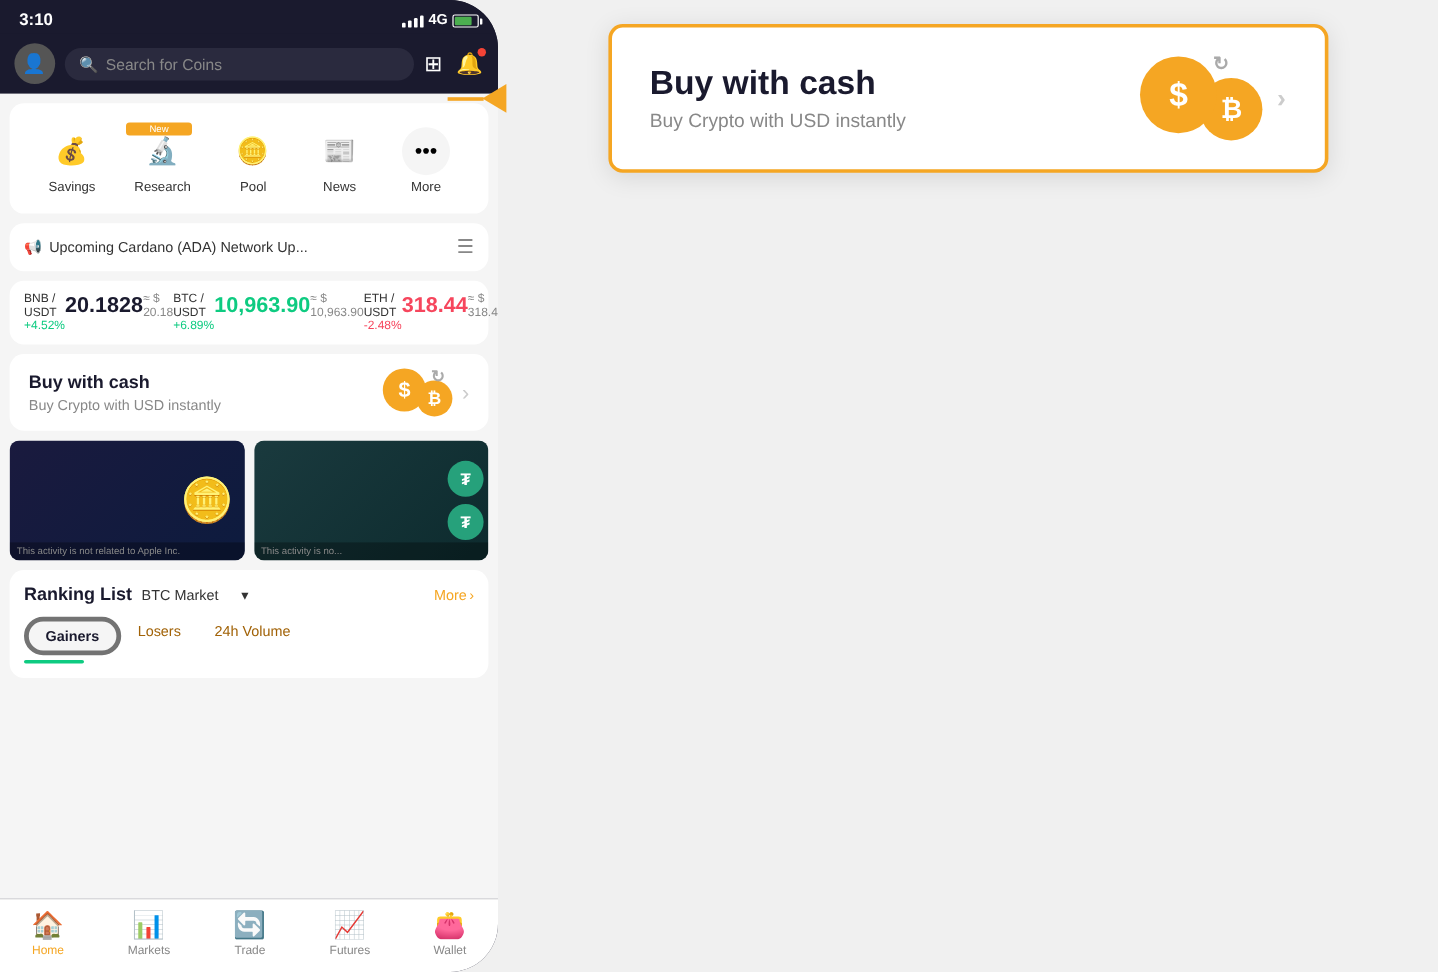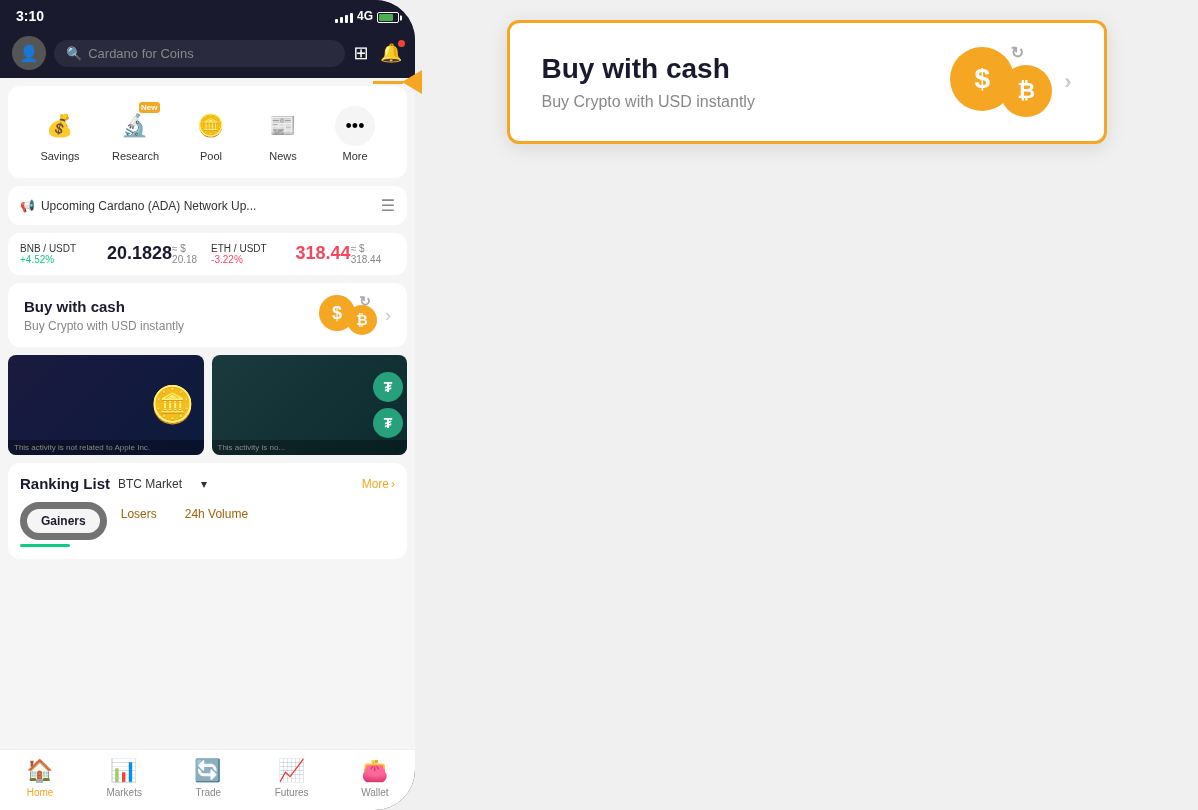--- a/index.html
+++ b/index.html
@@ -183,23 +183,23 @@
       font-size: 11px;
       color: #333;
     }
     .new-badge {
       position: absolute;
       top: -4px;
       right: -4px;
       background: #f5a623;
       color: white;
       font-size: 8px;
-      padding: 1px 2px;
+      padding: 1px 19px;
       border-radius: 3px;
-      font-weight: bold;
+      font-weight: normal;
     }
     .quick-icon-wrap {
       position: relative;
     }
 
     
     .announcement {
       background: white;
       border-radius: 12px;
       margin: 0 8px;
@@ -436,21 +436,21 @@
     .tab-pill {
       padding: 5px 14px;
       border-radius: 20px;
       font-size: 12px;
       cursor: pointer;
     }
     .tab-pill.active {
       background: #f5f5f5;
       color: #1a1a2e;
       font-weight: 600;
-      border: 7px solid #737373;
+      border: 4px solid #737373;
     }
     .tab-pill.inactive {
       color: #a16207;
     }
 
     
     .bottom-nav {
       background: white;
       display: flex;
       justify-content: space-around;
@@ -585,21 +585,21 @@
       <div class="battery">
         <div class="battery-fill"></div>
       </div>
     </div>
   </div>
 
   <div class="top-bar">
     <div class="avatar">👤</div>
     <div class="search-bar">
       <span class="search-icon-small">🔍</span>
-      <span class="search-placeholder">Cardano for Coins</span>
+      <span class="search-placeholder">Search for Coins</span>
     </div>
     <div class="top-icons">
       <span class="top-icon">⊞</span>
       <span class="top-icon" style="position:relative">
         🔔
         <span class="notif-dot"></span>
       </span>
     </div>
   </div>
 
@@ -645,22 +645,30 @@
       <div class="price-item">
         <div class="price-header">
           <span>BNB / USDT</span>
           <span class="price-change-pos">+4.52%</span>
         </div>
         <div class="price-value dark">20.1828</div>
         <div class="price-usd">≈ $ 20.18</div>
       </div>
       <div class="price-item">
         <div class="price-header">
+          <span>BTC / USDT</span>
+          <span class="price-change-pos">+6.89%</span>
+        </div>
+        <div class="price-value green">10,963.90</div>
+        <div class="price-usd">≈ $ 10,963.90</div>
+      </div>
+      <div class="price-item">
+        <div class="price-header">
           <span>ETH / USDT</span>
-          <span class="price-change-neg">-3.22%</span>
+          <span class="price-change-neg">-2.48%</span>
         </div>
         <div class="price-value red">318.44</div>
         <div class="price-usd">≈ $ 318.44</div>
       </div>
     </div>
 
     <div class="buy-cash-card">
       <div class="buy-cash-left">
         <div class="buy-cash-title">Buy with cash</div>
         <div class="buy-cash-sub">Buy Crypto with USD instantly</div>

